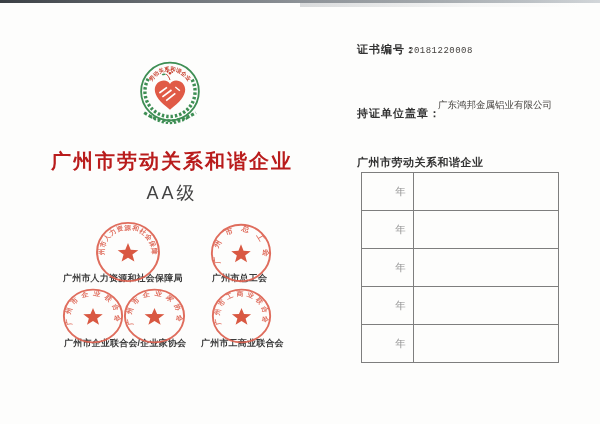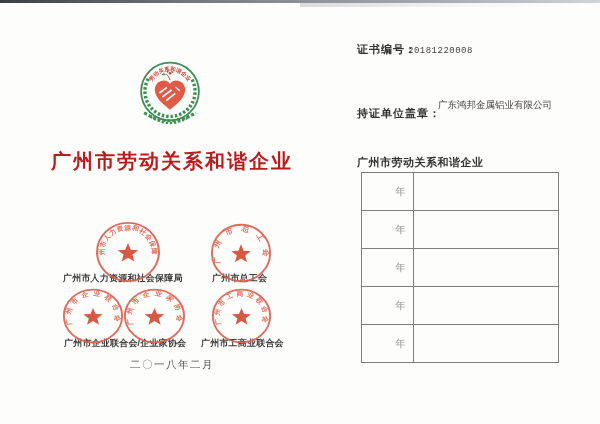--- a/index.html
+++ b/index.html
@@ -83,20 +83,21 @@
         <path d="M57,42 L63,47" stroke="#ffffff" stroke-width="1.8"></path>
         <path d="M50,33 C49,29 47,27 45,25" fill="none" stroke-width="1.3" stroke="#c7402e"></path>
         <path d="M45,25 q-4,-2 -6,1 q3,2 6,-1 Z" fill="#3e8e54"></path>
         <circle cx="50" cy="24" r="1.6" fill="#c7402e"></circle>
         <circle cx="47" cy="22" r="1.2" fill="#c7402e"></circle>
         <circle cx="53" cy="22.5" r="1.2" fill="#c7402e"></circle>
       </svg>
     </div>
 
     <div class="cert-title">广州市劳动关系和谐企业</div>
+    <div class="cert-grade">AA级</div>
 
     <div class="stamp stamp-1">
       <svg viewBox="0 0 100 100" preserveAspectRatio="none">
         <circle cx="50" cy="50" r="45.5" fill="none" stroke-width="3" stroke="#dd6150"></circle>
         <path id="arc1" d="M16.2,59.1 A35,35 0 1 1 83.8,59.1" fill="none"></path>
         <text font-size="10" font-weight="700" letter-spacing="0.8" text-anchor="middle" fill="#dd6150">
           <textPath href="#arc1" xlink:href="#arc1" startOffset="50%">广州市人力资源和社会保障局</textPath>
         </text>
         <polygon points="50,36 54,46.5 65.2,47.1 56.5,54.1 59.4,64.9 50,58.8 40.6,64.9 43.5,54.1 34.8,47.1 46,46.5" fill="#d64b33"></polygon>
       </svg>
@@ -140,21 +141,20 @@
         </text>
         <polygon points="50,36 54,46.5 65.2,47.1 56.5,54.1 59.4,64.9 50,58.8 40.6,64.9 43.5,54.1 34.8,47.1 46,46.5" fill="#d64b33"></polygon>
       </svg>
     </div>
 
     <div class="stamp-label label-1">广州市人力资源和社会保障局</div>
     <div class="stamp-label label-2">广州市总工会</div>
     <div class="stamp-label label-3">广州市企业联合会/企业家协会</div>
     <div class="stamp-label label-4">广州市工商业联合会</div>
 
-    <div class="issue-date">二〇一八年二月</div>
   </div>
 
   <div>
     <div class="field-label cert-no-label">证书编号：</div>
     <div class="field-value cert-no-value">20181220008</div>
 
     <div class="field-label holder-label">持证单位盖章：</div>
     <div class="field-value holder-value">广东鸿邦金属铝业有限公司</div>
 
     <div class="field-label verify-title">广州市劳动关系和谐企业</div>

